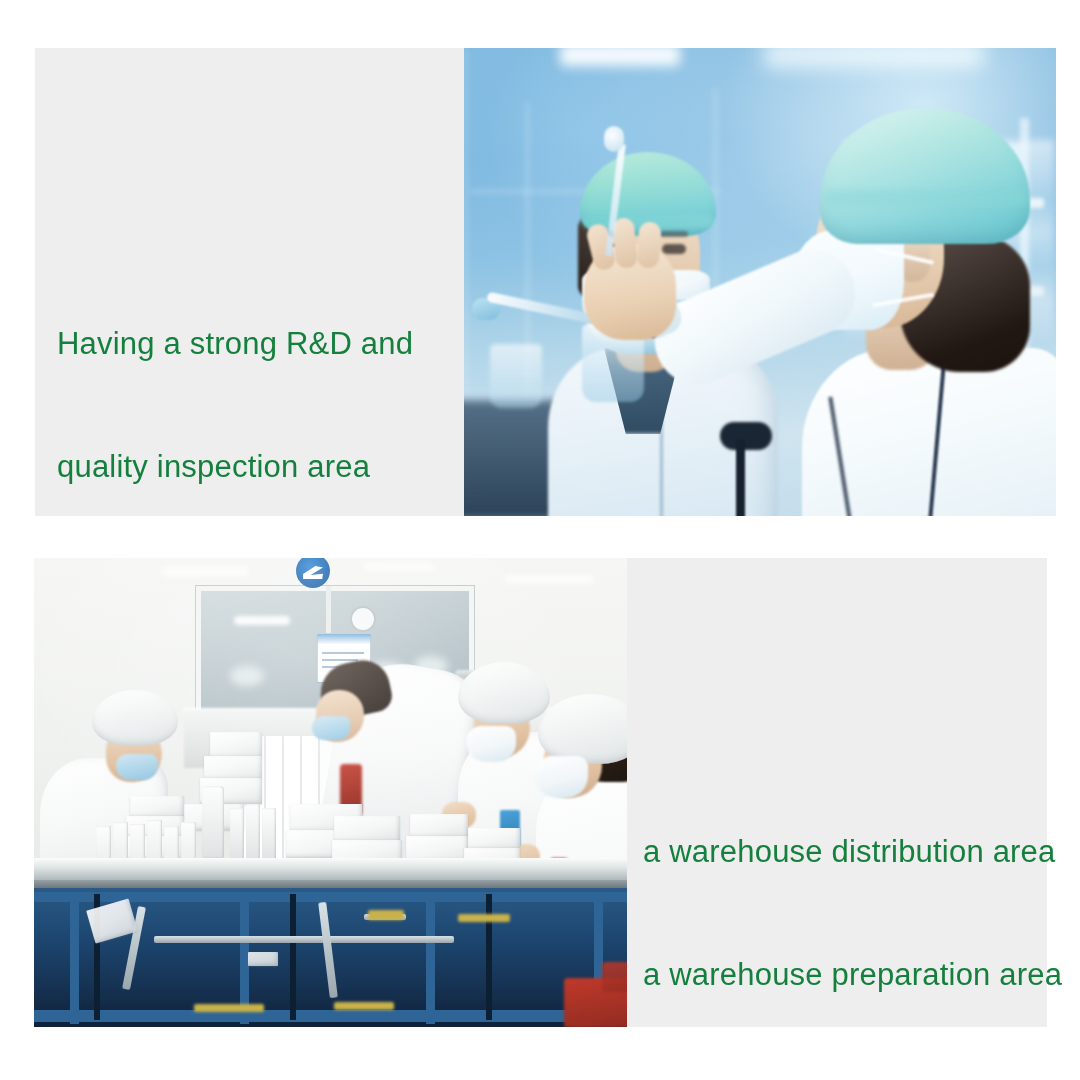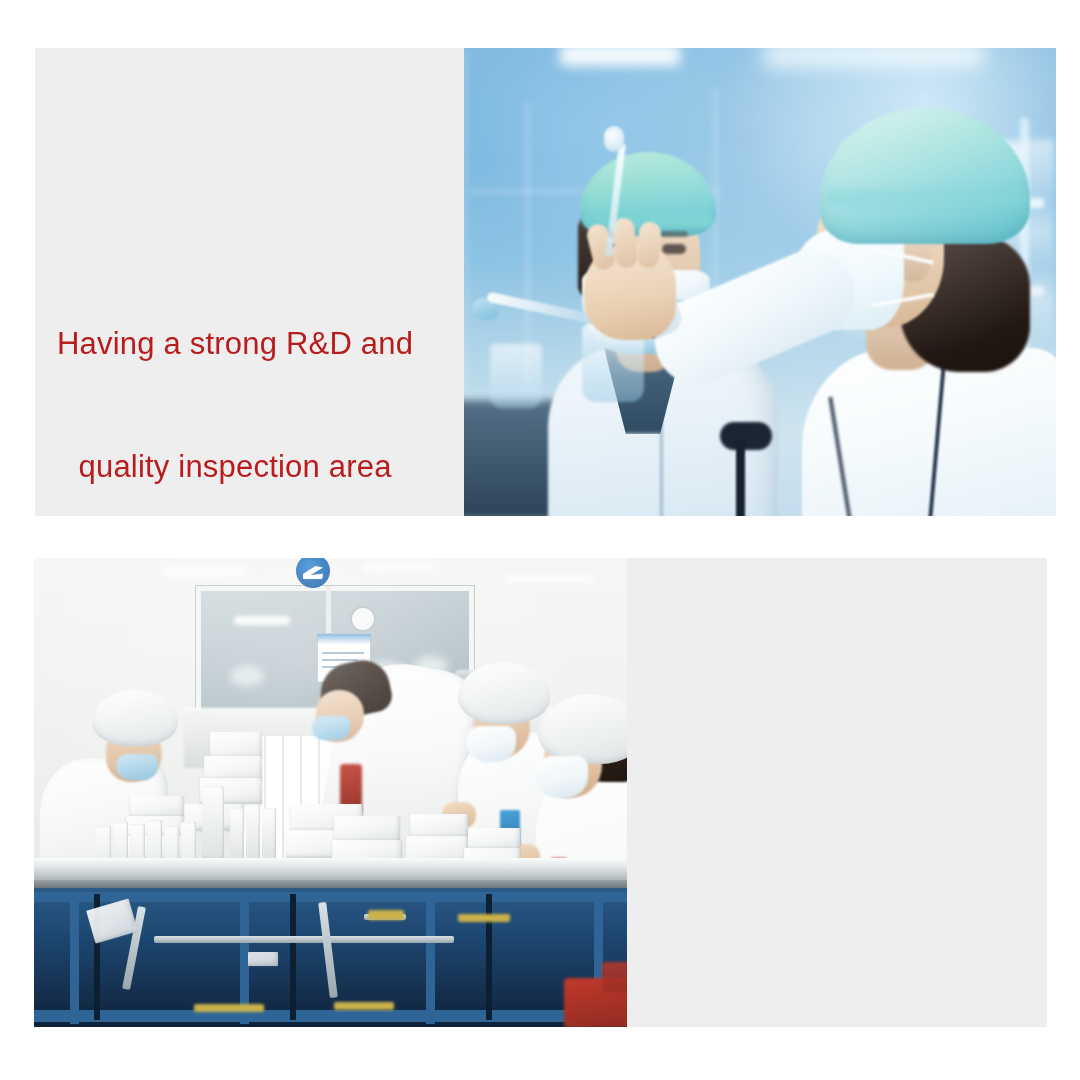--- a/index.html
+++ b/index.html
@@ -21,27 +21,26 @@
   .panel {
     position: absolute;
     background: #eeeeee;
   }
   .photo {
     position: absolute;
     overflow: hidden;
   }
   .caption {
     position: absolute;
-    color: #b91c1c;
+    color: #15803d;
     font-size: 31px;
     line-height: 41px;
     letter-spacing: 0.2px;
     font-weight: 400;
     white-space: pre;
-    text-align: center;
   }
 
   
   #top-panel   { left: 35px;  top: 48px;  width: 430px; height: 468px; }
   #top-photo   { left: 464px; top: 48px;  width: 592px; height: 468px; }
   #top-caption { left: 57px;  top: 241px; }
 
   
   #bottom-photo   { left: 34px;  top: 558px; width: 593px; height: 469px; }
   #bottom-panel   { left: 627px; top: 558px; width: 420px; height: 469px; }
@@ -729,14 +728,18 @@
     <div class="carton" style="left:214px;top:394px;width:30px;height:14px;opacity:.85;"></div>
 
     <div class="red-thing" style="left:530px;top:420px;width:86px;height:50px;border-radius:4px;"></div>
     <div class="red-thing" style="left:568px;top:404px;width:56px;height:30px;border-radius:4px;opacity:.85;"></div>
 
     <div class="haze"></div>
   </div>
 
   <div class="panel" id="bottom-panel"></div>
 
+  <div class="caption" id="bottom-caption">
+    <div>a warehouse distribution area</div>
+    <div>a warehouse preparation area</div>
+  </div>
 
 </div>
 
 </body></html>

